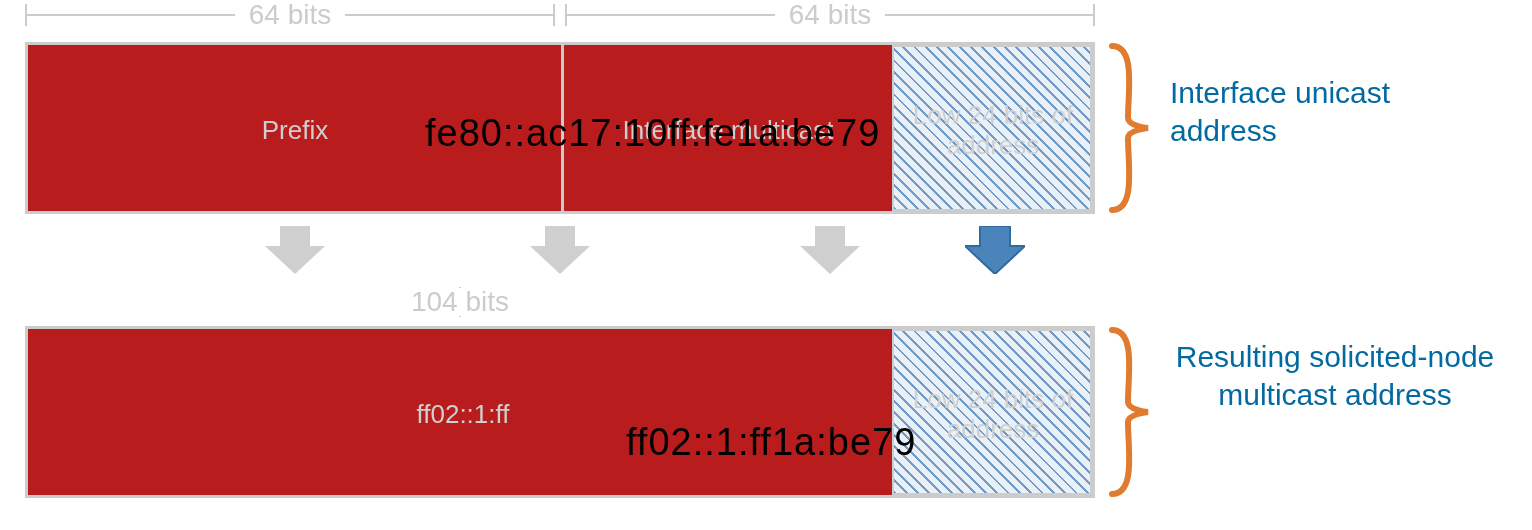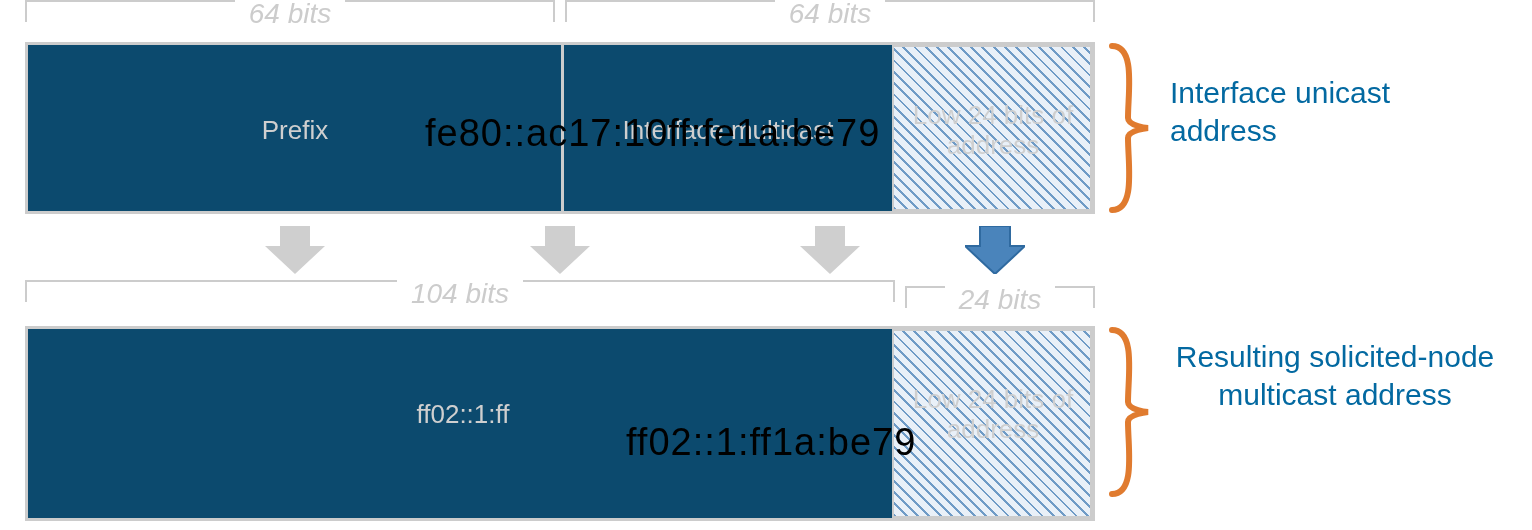--- a/index.html
+++ b/index.html
@@ -12,24 +12,24 @@
   .stage {
     position: relative;
     width: 1532px;
     height: 530px;
   }
 
   
   .dimbar {
     position: absolute;
     display: flex;
+    align-items: center;
     color: #ccc;
     font-size: 28px;
     line-height: 1;
-    font-style: italic;
   }
   .dimbar .cap {
     width: 2px;
     height: 22px;
     background: #ccc;
   }
   .dimbar .rule {
     flex: 1;
     height: 2px;
     background: #ccc;
@@ -37,21 +37,21 @@
   .dimbar .dimlbl {
     padding: 0 14px;
     white-space: nowrap;
   }
 
   
   .fieldbox {
     position: absolute;
     border: 3px solid #ccc;
     box-sizing: border-box;
-    background: #0c4a6e;
+    background: #b91c1c;
   }
   
   .sep {
     position: absolute;
     top: 0;
     bottom: 0;
     width: 3px;
     background: #ccc;
   }
   
@@ -151,36 +151,29 @@
     <path d="M15 0 H45 V20 H60 L30 48 L0 20 H15 Z" fill="#cfcfcf"></path>
   </svg>
   <svg class="arrow-svg" style="left:800px; top:226px;" width="60" height="48" viewBox="0 0 60 48">
     <path d="M15 0 H45 V20 H60 L30 48 L0 20 H15 Z" fill="#cfcfcf"></path>
   </svg>
 
   <svg class="arrow-svg" style="left:965px; top:226px;" width="60" height="48" viewBox="0 0 60 48">
     <path d="M15 0 H45 V20 H60 L30 48 L0 20 H15 Z" fill="#4a84bb" stroke="#2f6aa0" stroke-width="2"></path>
   </svg>
 
-  <div class="dimbar" style="left:25px; top:280px; width:870px; height:30px;">
+  <div class="dimbar" style="left:25px; top:287px; width:870px; height:30px;flex-direction:column;">
     <div class="cap"></div>
       <div class="rule"></div>
     <div class="dimlbl">104 bits</div>
     <div class="rule"></div>
       <div class="cap"></div>
   </div>
-  <div class="dimbar" style="left:905px; top:286px; width:190px; height:30px;">
-    <div class="cap"></div>
-      <div class="rule"></div>
-    <div class="dimlbl">24 bits</div>
-    <div class="rule"></div>
-      <div class="cap"></div>
-  </div>
 
-  <div class="fieldbox" style="left:25px; top:326px; width:1070px; height:195px;padding-left:24px;">
+  <div class="fieldbox" style="left:25px; top:326px; width:1070px; height:172px;padding-left:24px;">
     <div class="hatched" style="right:0; width:200px;"></div>
 
     <div class="ghost" style="left:435px; top:86px;">ff02::1:ff</div>
     <div class="ghost" style="left:965px; top:86px; width:180px;">Low 24 bits of address</div>
   </div>
 
   <div class="addr" style="left:626px; top:414px;margin-top:28px;">ff02::1:ff1a:be79</div>
 
   <svg class="brace-svg" style="left:1108px; top:42px;" width="44" height="172" viewBox="0 0 44 172">
     <path d="M4 4

